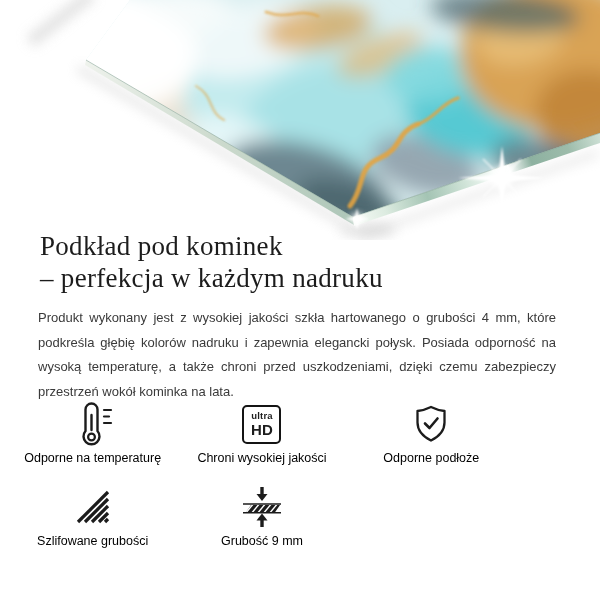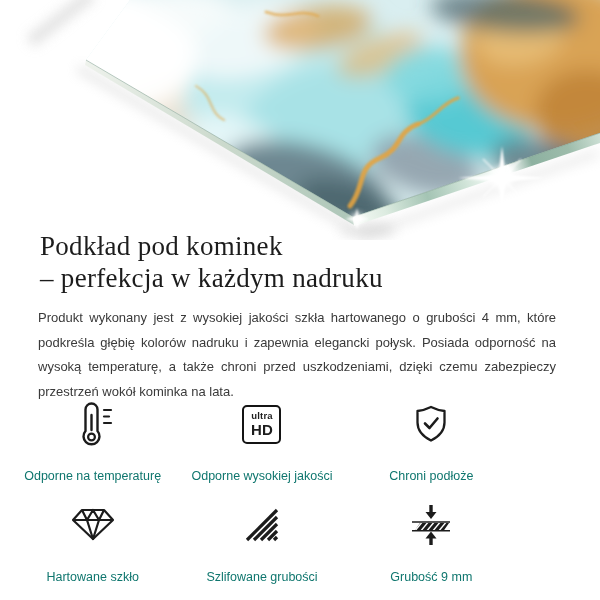--- a/index.html
+++ b/index.html
@@ -8,21 +8,21 @@
   .hero{position:absolute;top:0;left:0;width:600px;height:240px;}
   .page-title{position:absolute;left:40px;top:230px;margin:0;
               font-family:"Liberation Serif","DejaVu Serif",serif;
               font-weight:400;font-size:27px;line-height:32px;color:#1c1c1c;letter-spacing:.3px;}
   .product-description{position:absolute;left:38px;top:306px;width:518px;margin:0;
               font-size:13px;line-height:24.5px;color:#3a3a3a;text-align:justify;}
   .features{position:absolute;left:8px;top:398px;width:508px;
             display:grid;grid-template-columns:1fr 1fr 1fr;row-gap:16px;}
   .feature{display:flex;flex-direction:column;align-items:center;}
   .icon-wrap{height:52px;display:flex;align-items:center;justify-content:center;}
-  .feature-label{margin-top:19px;font-size:12.5px;color:#0f766e;text-align:center;white-space:nowrap;}
+  .feature-label{margin-top:1px;font-size:12.5px;color:#000000;text-align:center;white-space:nowrap;}
   .hd-box{width:35px;height:35px;border:2.5px solid #141414;border-radius:5px;
           display:flex;flex-direction:column;align-items:center;justify-content:center;line-height:1;}
   .hd-top{font-size:9.5px;font-weight:700;letter-spacing:.2px;margin-bottom:1px;}
   .hd-bottom{font-size:15px;font-weight:700;letter-spacing:.2px;}
   svg{display:block;}
 </style>
 </head>
 <body>
 
 <div class="stage">
@@ -147,44 +147,33 @@
       <div class="feature-label">Odporne na temperaturę</div>
     </div>
 
     <div class="feature">
       <div class="icon-wrap">
         <div class="hd-box">
           <span class="hd-top">ultra</span>
           <span class="hd-bottom">HD</span>
         </div>
       </div>
-      <div class="feature-label">Odporne wysokiej jakości</div>
+      <div class="feature-label">Chroni wysokiej jakości</div>
     </div>
 
     <div class="feature">
       <div class="icon-wrap">
         <svg width="36" height="40" viewBox="0 0 36 40" fill="none" stroke="#1c1c1c" stroke-width="2.3" stroke-linecap="round" stroke-linejoin="round">
           <path d="M18 3 C22.5 5.2 27.5 6.6 31.5 7 L31.5 18.5 C31.5 27.5 25 33 18 36.5 C11 33 4.5 27.5 4.5 18.5 L4.5 7 C8.5 6.6 13.5 5.2 18 3 Z"></path>
           <path d="M12 19.5 L16.5 24 L24.5 14.5" stroke-width="2.6"></path>
         </svg>
       </div>
-      <div class="feature-label">Chroni podłoże</div>
-    </div>
-
-    <div class="feature">
-      <div class="icon-wrap">
-        <svg width="44" height="38" viewBox="0 0 44 38" fill="none" stroke="#1c1c1c" stroke-width="2.2" stroke-linejoin="round">
-          <polygon points="11,4 33,4 42,14 22,33 2,14"></polygon>
-          <line x1="2" y1="14" x2="42" y2="14"></line>
-          <polyline points="11,4 16,14 22,4 28,14 33,4"></polyline>
-          <polyline points="16,14 22,33 28,14"></polyline>
-        </svg>
-      </div>
-      <div class="feature-label">Hartowane szkło</div>
-    </div>
+      <div class="feature-label">Odporne podłoże</div>
+    </div>
+
 
     <div class="feature">
       <div class="icon-wrap">
         <svg width="40" height="36" viewBox="0 0 40 36" stroke="#1c1c1c" stroke-width="3.2">
           <line x1="5" y1="33" x2="35" y2="3"></line>
           <line x1="12" y1="33" x2="35" y2="10"></line>
           <line x1="19" y1="33" x2="35" y2="17"></line>
           <line x1="26" y1="33" x2="35" y2="24"></line>
           <line x1="32" y1="33" x2="35" y2="30"></line>
         </svg>

